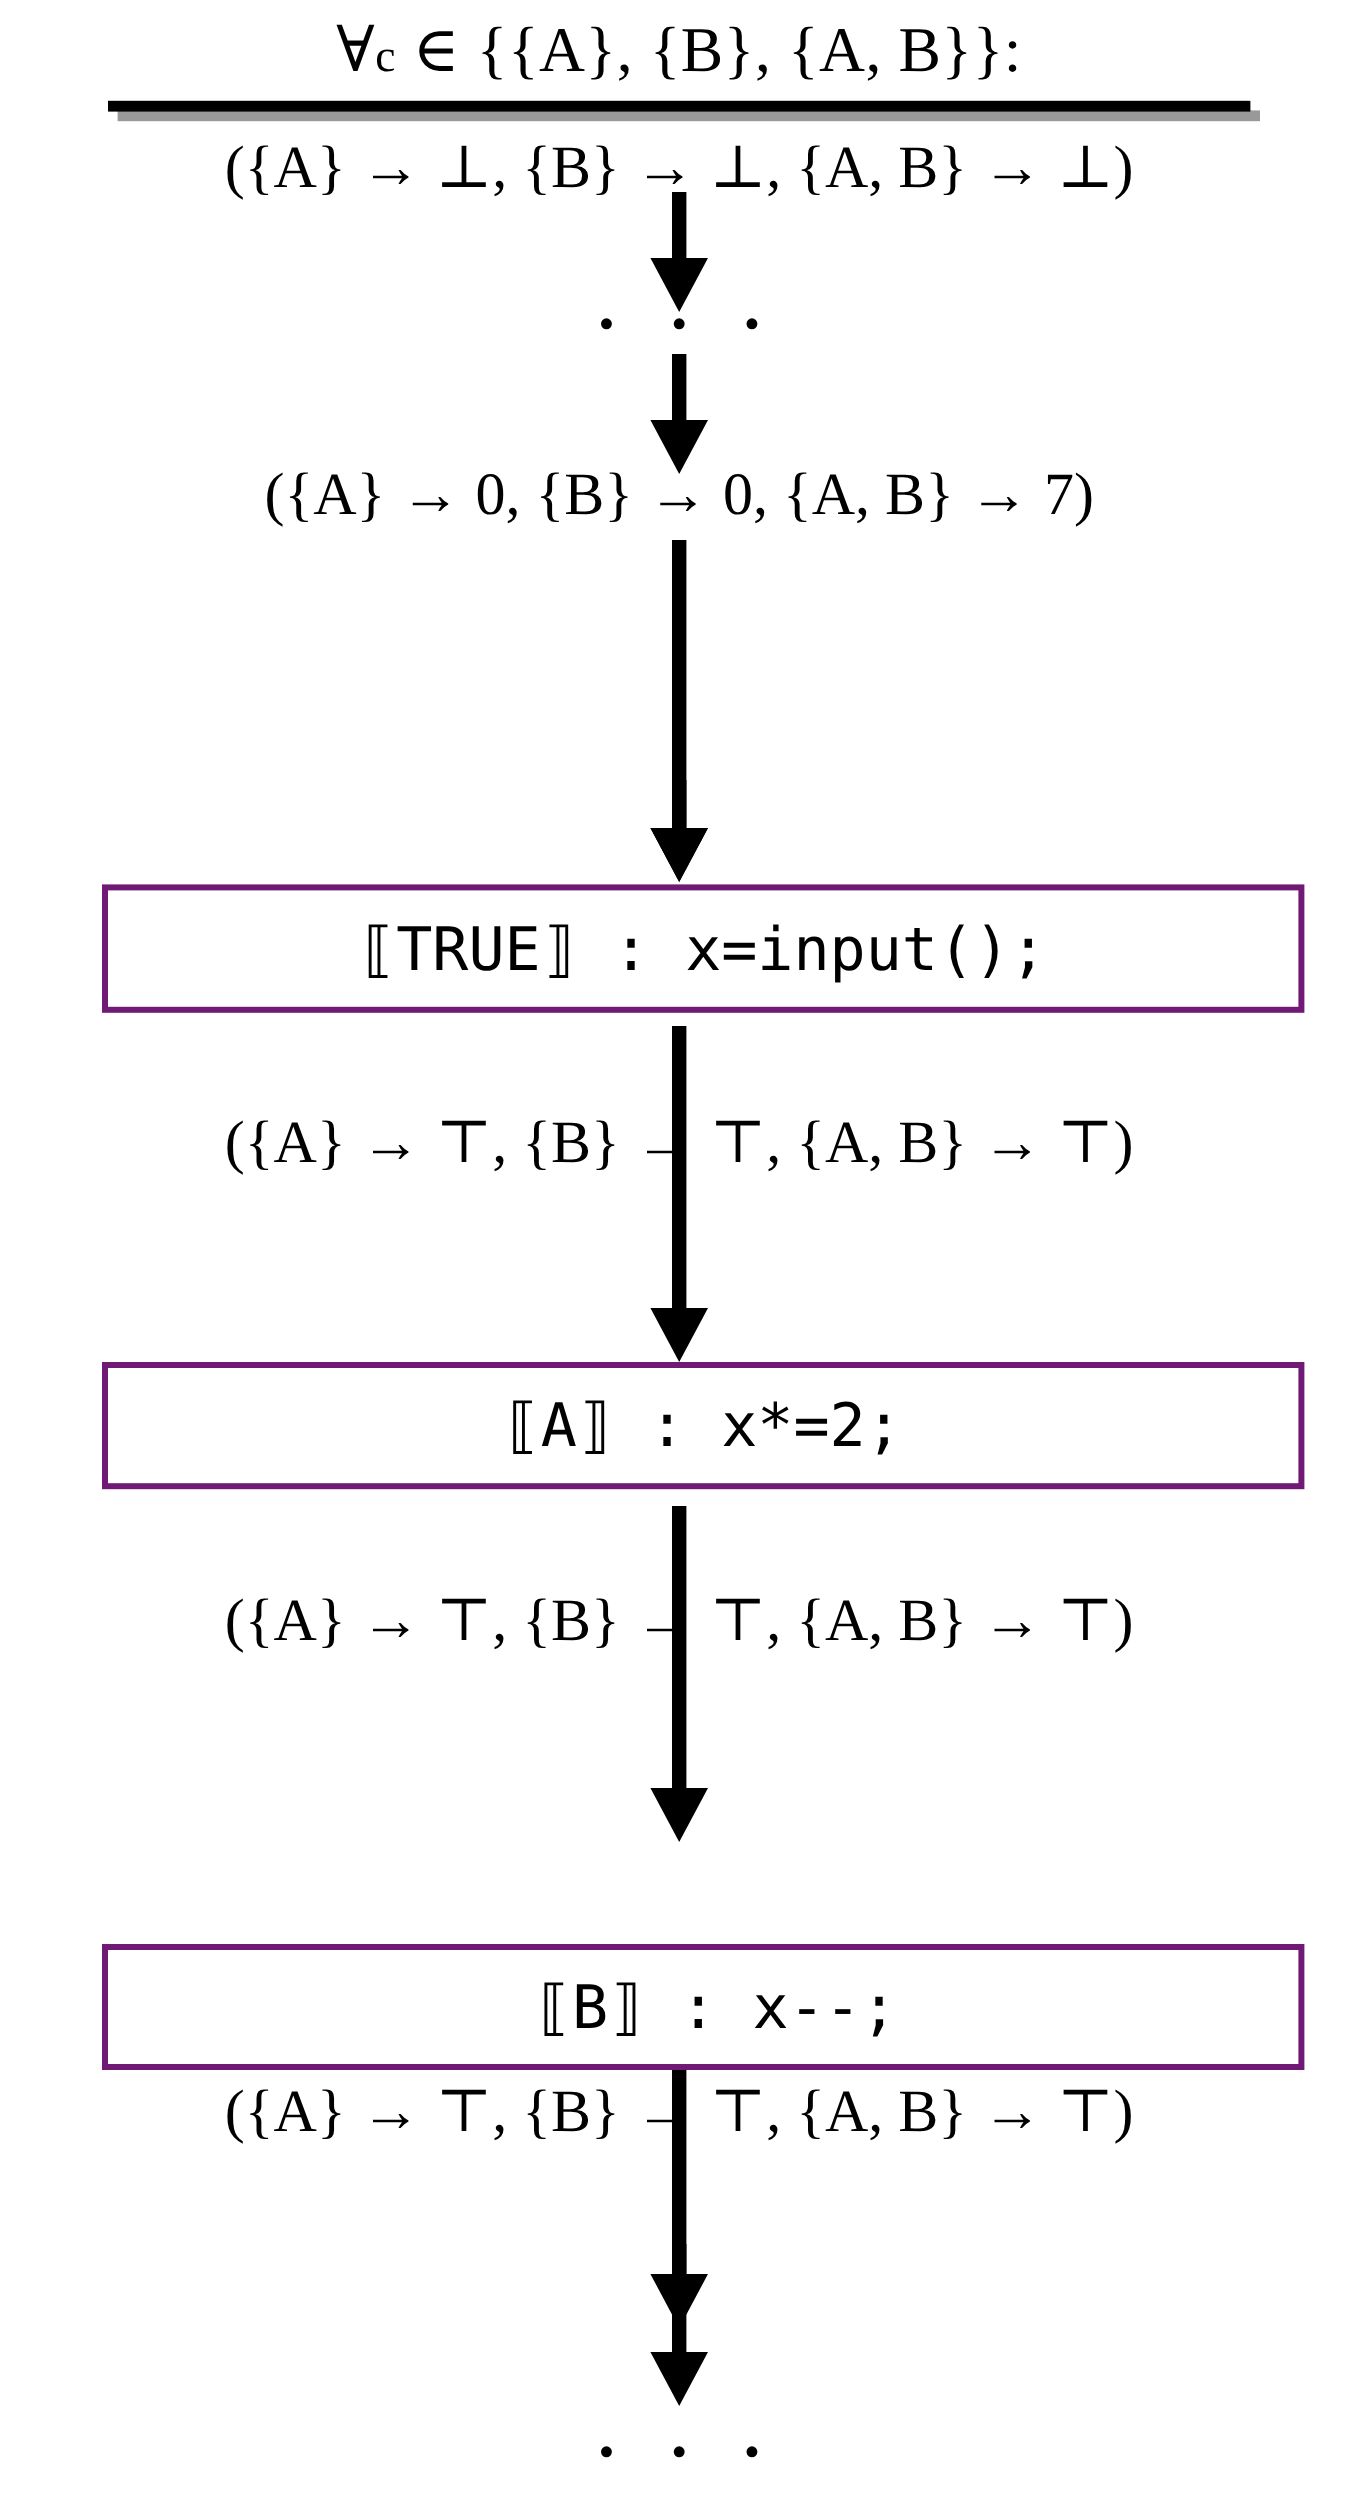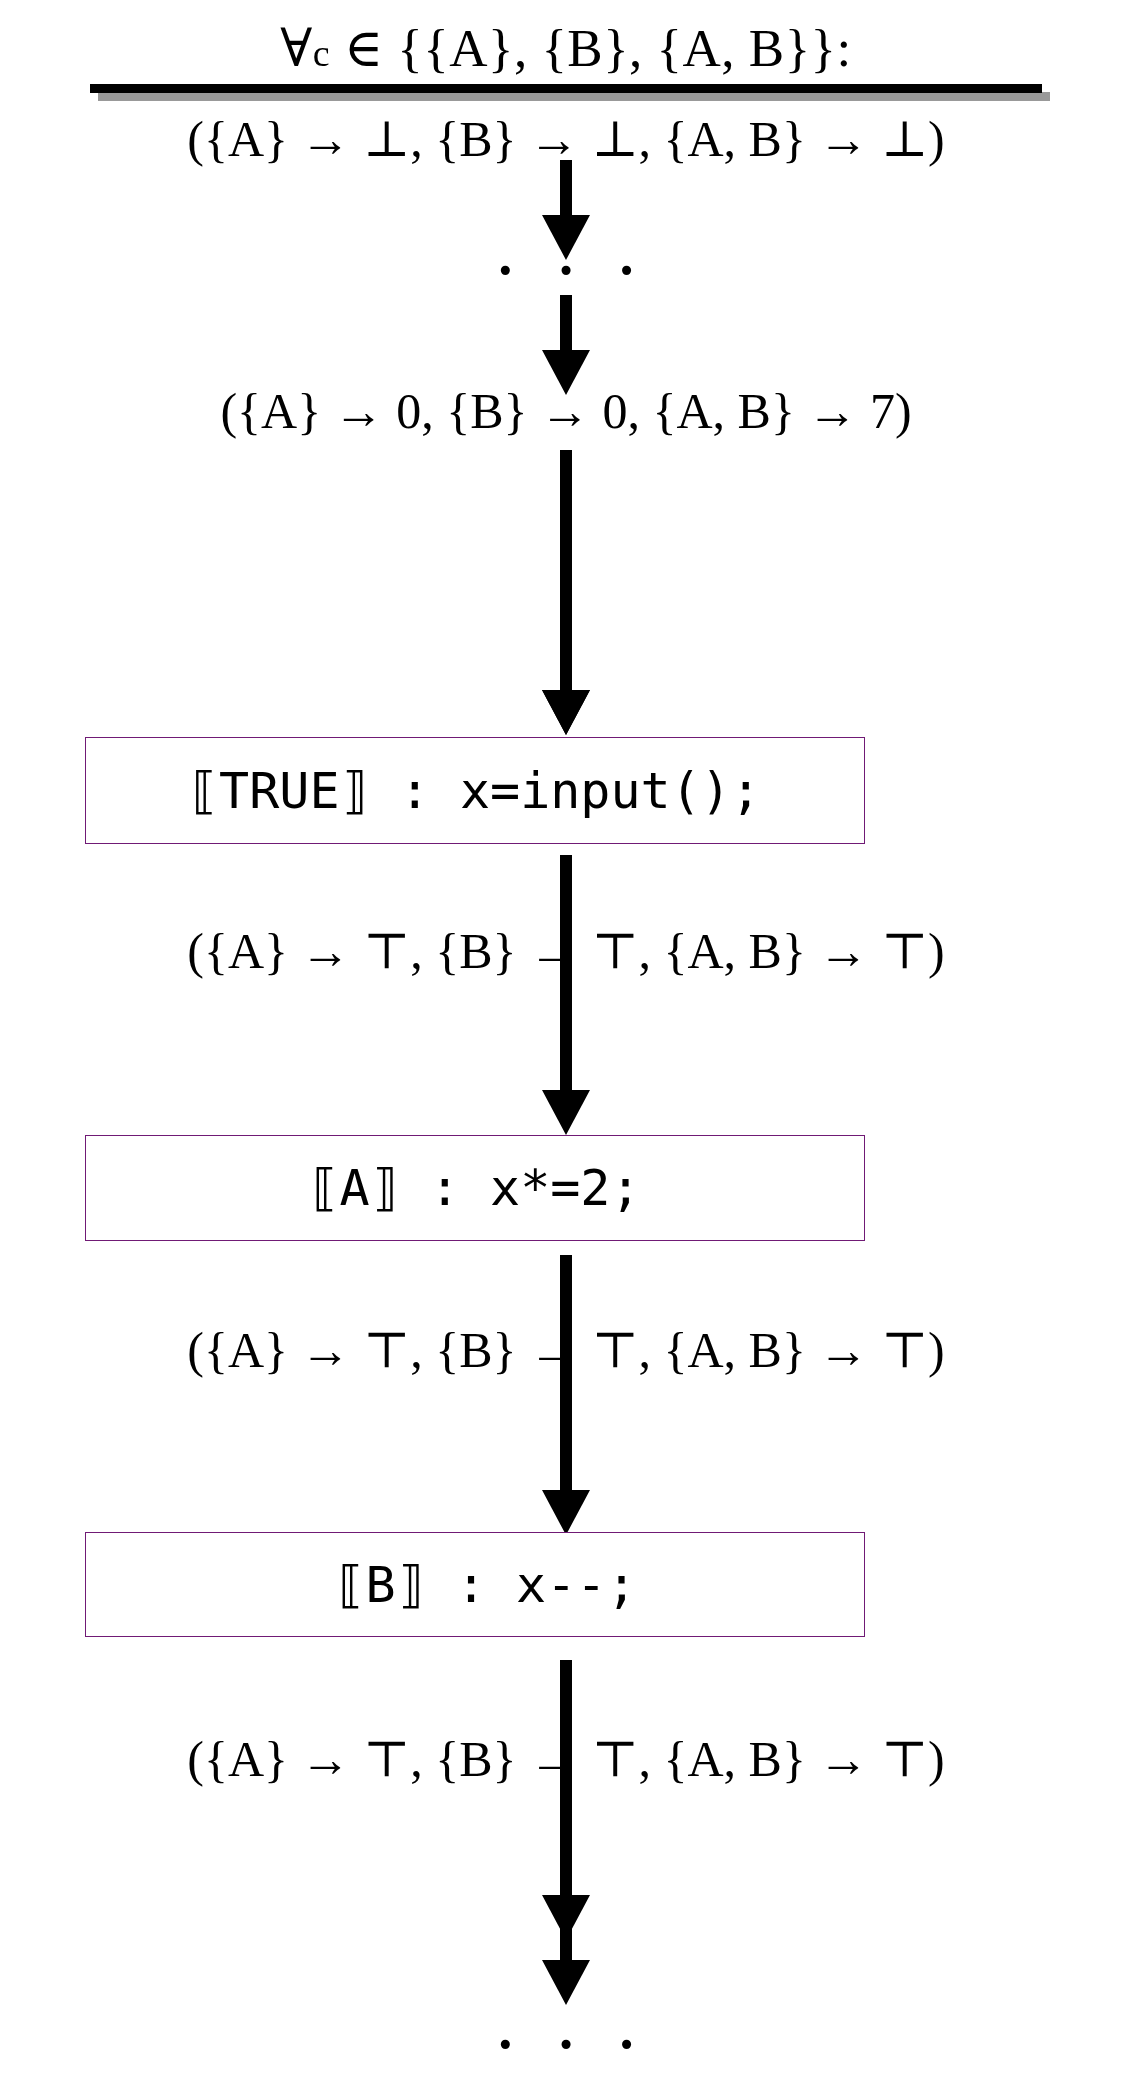--- a/index.html
+++ b/index.html
@@ -17,21 +17,21 @@
   }
 
   
   #quantifier-header {
     position: absolute;
     left: 0;
     top: 14px;
     width: 1132px;
     text-align: center;
     font-size: 53px;
-    line-height: 68px;
+    line-height: 56px;
     letter-spacing: 0.5px;
     white-space: nowrap;
   }
   #quantifier-header .forall-sym { font-size: 53px; }
   #quantifier-header .var-c {
     font-size: 38px;
     vertical-align: baseline;
   }
 
   
@@ -83,23 +83,23 @@
     letter-spacing: 14px;
     text-indent: 14px;
     white-space: nowrap;
     z-index: 3;
   }
 
   
   .stmt-box {
     position: absolute;
     left: 85px;
-    width: 780px;
+    width: 1002px;
     box-sizing: border-box;
-    border: 1px solid #701a75;
+    border: 5px solid #701a75;
     background: #ffffff;
     text-align: center;
     font-family: "DejaVu Sans Mono", "Liberation Mono", monospace;
     font-size: 50px;
     white-space: nowrap;
     z-index: 5;
     display: flex;
     align-items: center;
     justify-content: center;
   }
@@ -176,18 +176,18 @@
     <div class="ellipsis-row" style="top: 242px;">· · ·</div>
     <div class="tuple-row" style="top: 382px;">({A} → 0, {B} → 0, {A, B} → 7)</div>
     <div class="stmt-box" style="top: 737px; height: 107px;">
       <span class="stmt-text">⟦TRUE⟧ : x=input();</span>
     </div>
     <div class="tuple-row" style="top: 922px;">({A} → ⊤, {B} → ⊤, {A, B} → ⊤)</div>
     <div class="stmt-box" style="top: 1135px; height: 106px; text-align: center;">
       <span class="stmt-text">⟦A⟧ : x*=2;</span>
     </div>
     <div class="tuple-row" style="top: 1321px;">({A} → ⊤, {B} → ⊤, {A, B} → ⊤)</div>
-    <div class="stmt-box" style="top: 1532px; height: 105px; padding-left: 22px;">
+    <div class="stmt-box" style="top: 1620px; height: 105px; padding-left: 22px;">
       <span class="stmt-text">⟦B⟧ : x--;</span>
     </div>
     <div class="tuple-row" style="top: 1730px;">({A} → ⊤, {B} → ⊤, {A, B} → ⊤)</div>
     <div class="ellipsis-row" style="top: 2016px;">· · ·</div>
   </div>
 
 </body></html>

